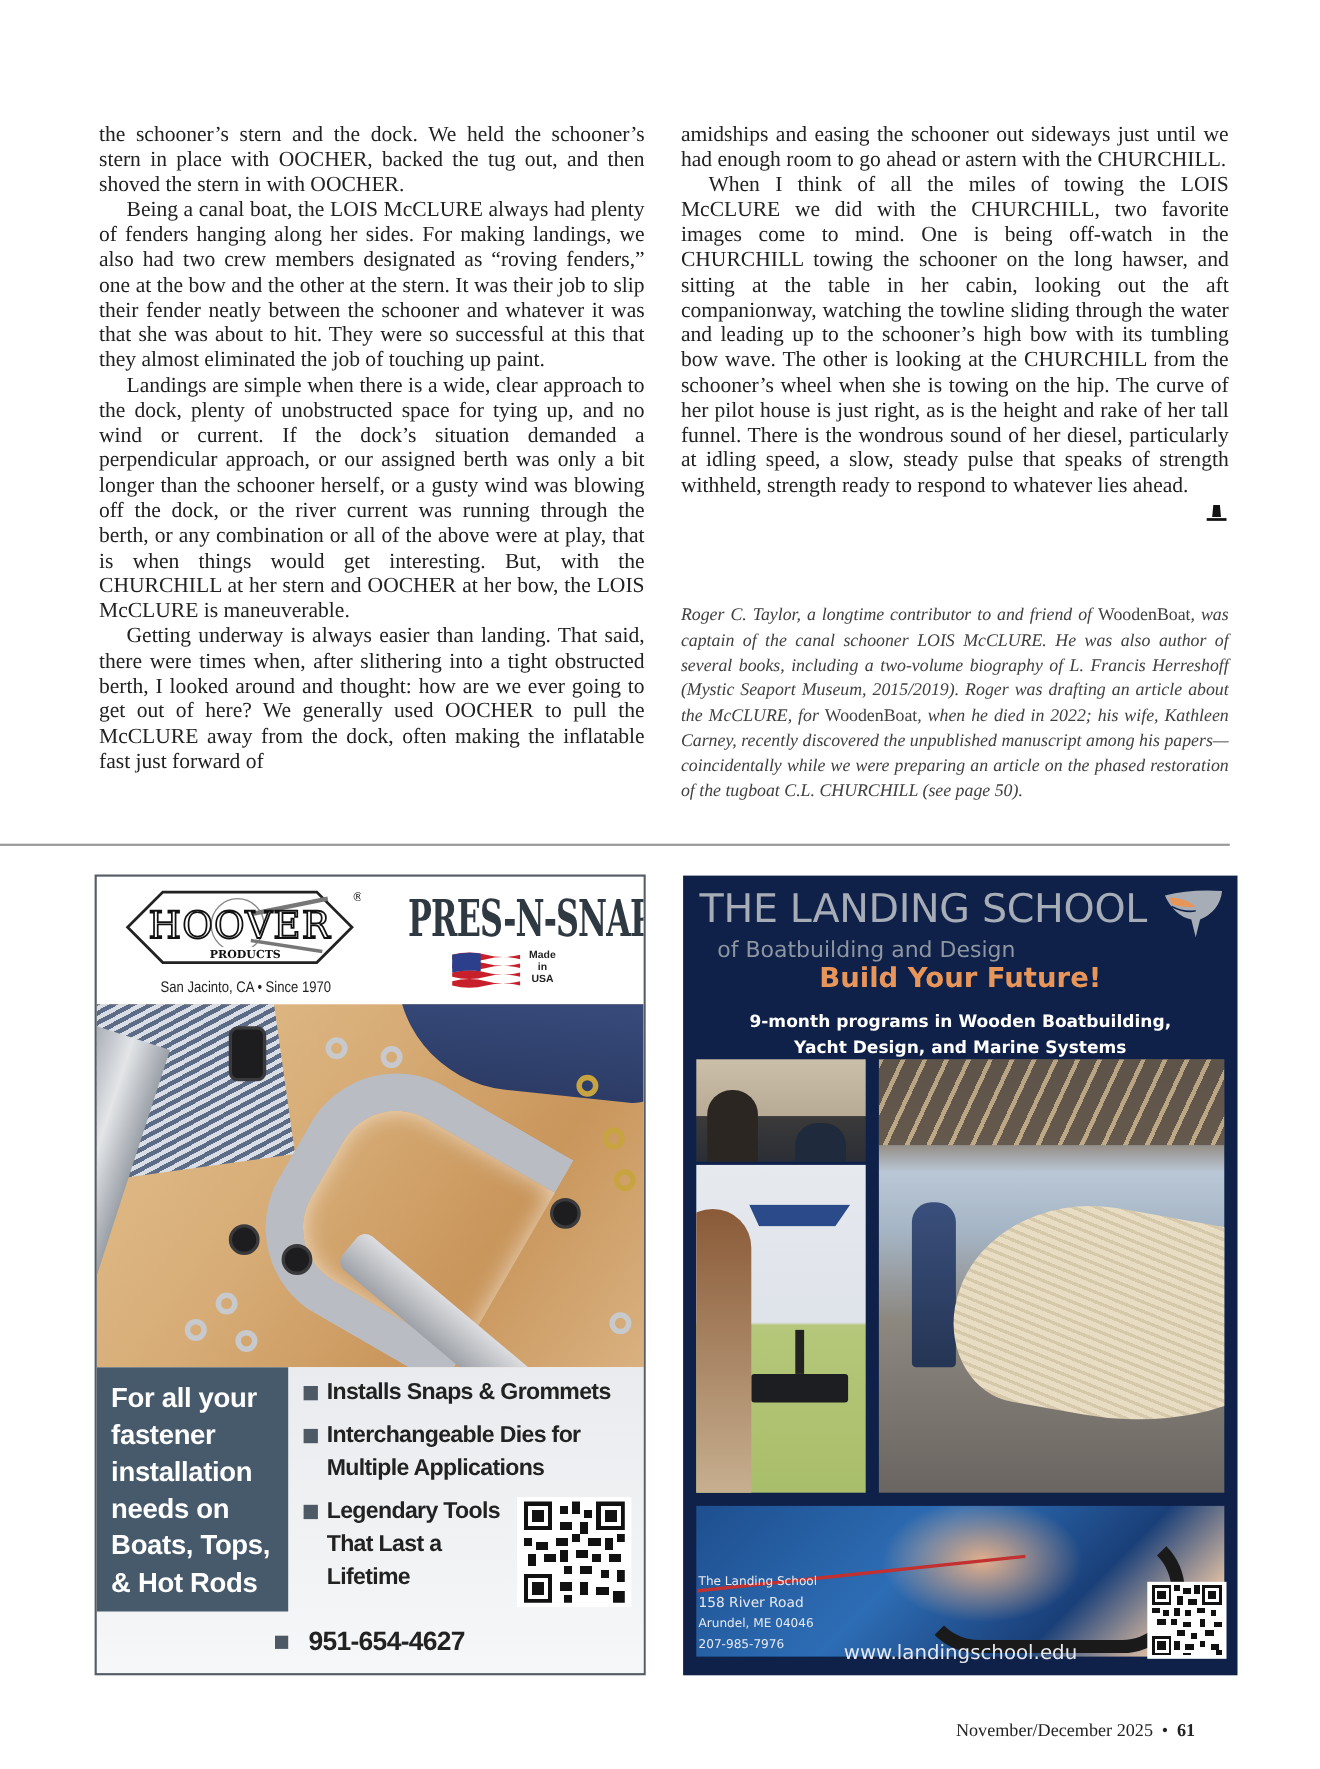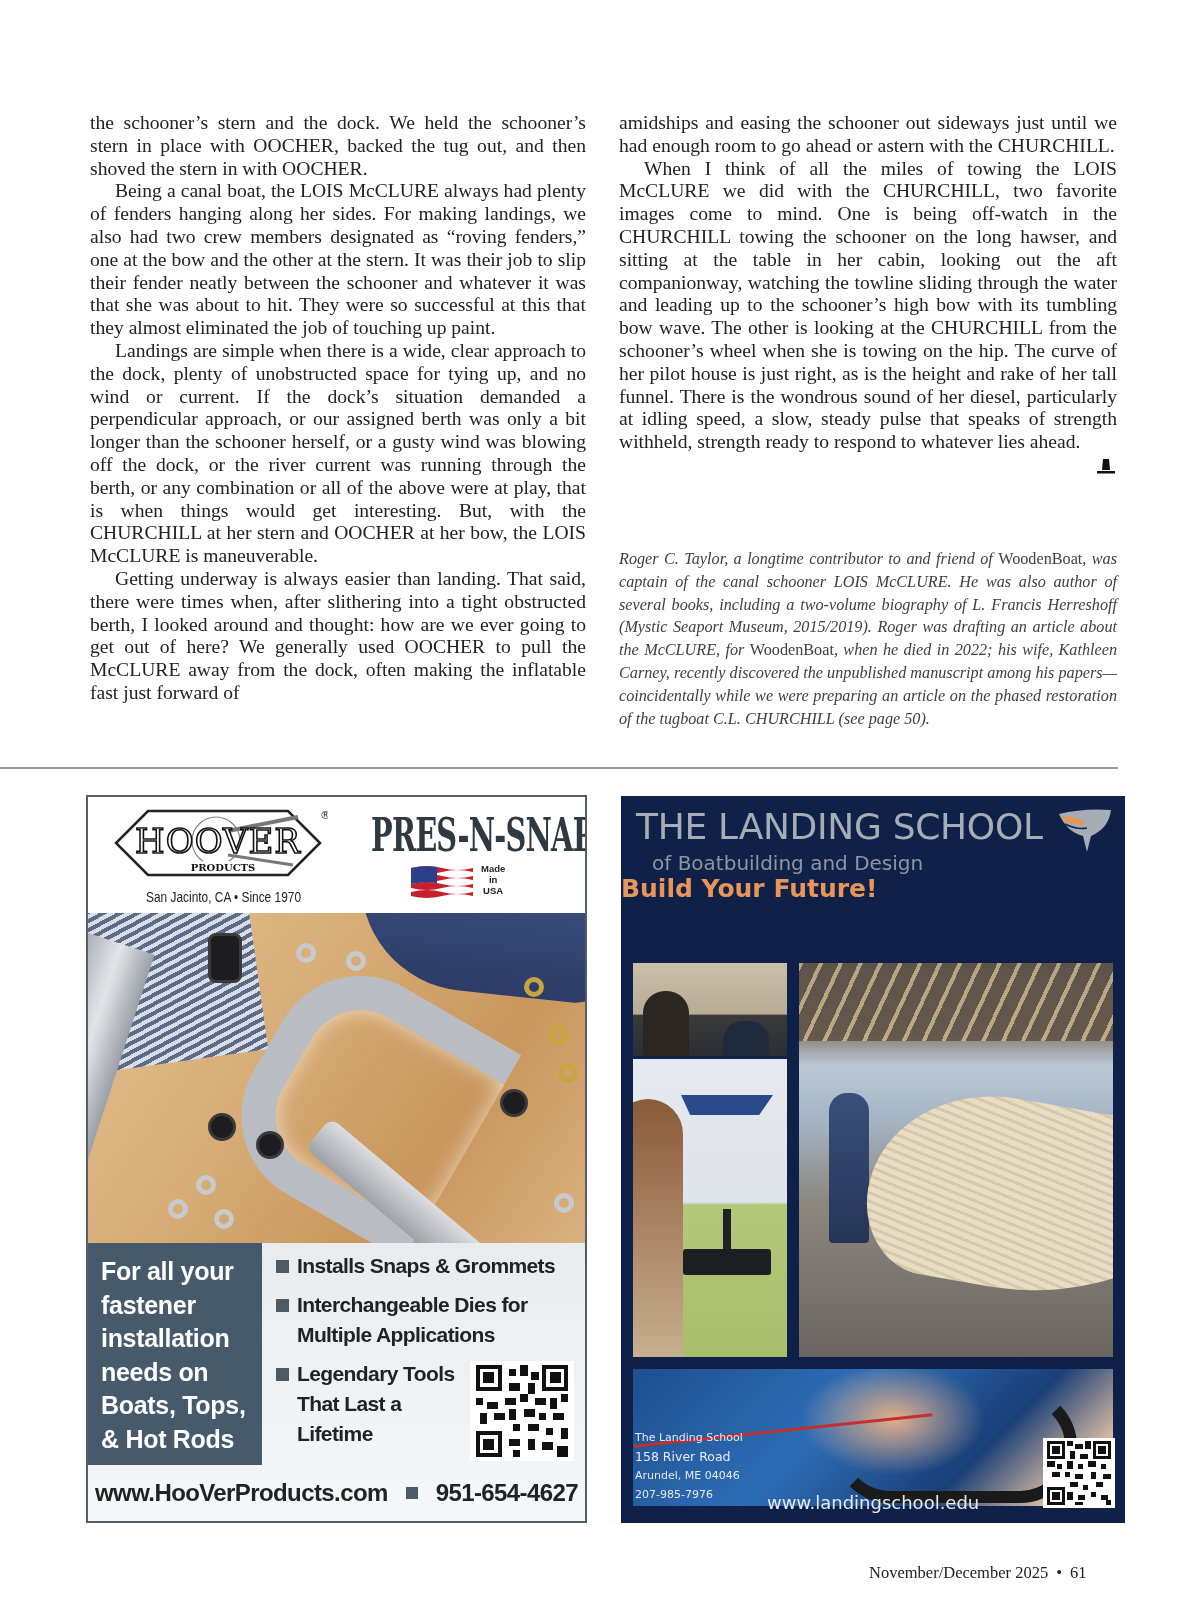--- a/index.html
+++ b/index.html
@@ -52,21 +52,21 @@
   .hv-bullet.narrow { width: 160px; }
   .hv-qr { position: absolute; left: 382px; top: 118px; width: 104px; height: 100px; background: #fff; display: flex; align-items: center; justify-content: center; }
   .hv-foot { position: absolute; left: 0; top: 222px; width: 497px; height: 56px; display: flex; align-items: center; justify-content: center; gap: 18px; font-family: "Liberation Sans", sans-serif; font-weight: bold; font-size: 24px; color: #222; letter-spacing: -0.6px; }
   .hv-foot .sq { width: 12px; height: 12px; background: #4d5965; display: inline-block; }
 
   
   .ad-landing { position: absolute; left: 621px; top: 796px; width: 504px; height: 727px; background: #0f2148; overflow: hidden; }
   .ls-title { position: absolute; left: 15px; top: 10px; font-family: "DejaVu Sans", sans-serif; font-weight: normal; font-size: 36px; color: #a7adb6; letter-spacing: -0.3px; white-space: nowrap; }
   .ls-logo { position: absolute; left: 436px; top: 10px; width: 56px; height: 48px; }
   .ls-sub { position: absolute; left: 15px; top: 55px; font-family: "DejaVu Sans", sans-serif; font-size: 20px; color: #8e96a2; margin-left: 16px; }
-  .ls-build { position: absolute; left: 0; width: 504px; top: 78px; font-family: "DejaVu Sans", sans-serif; font-weight: bold; font-size: 25px; color: #e8955a; }
+  .ls-build { position: absolute; left: 0; width: 504px; top: 78px; text-align: center; font-family: "DejaVu Sans", sans-serif; font-weight: bold; font-size: 25px; color: #e8955a; }
   .ls-prog { position: absolute; left: 0; width: 504px; top: 122px; text-align: center; font-family: "DejaVu Sans", sans-serif; font-weight: bold; font-size: 15.5px; line-height: 23px; color: #ffffff; }
 
   .ls-img { position: absolute; overflow: hidden; }
   .ls-img1 { left: 12px; top: 167px; width: 154px; height: 93px; background: linear-gradient(180deg, #cbbfa9 0%, #b8ab95 55%, #3b3a3a 56%, #2b2e35 100%); }
   .ls-img1 .p1 { position: absolute; left: 10px; top: 28px; width: 46px; height: 70px; border-radius: 22px 22px 0 0; background: #2b2621; }
   .ls-img1 .p2 { position: absolute; left: 90px; top: 58px; width: 46px; height: 40px; border-radius: 20px 20px 0 0; background: #1f2a3d; }
   .ls-img2 { left: 12px; top: 263px; width: 154px; height: 298px; background: linear-gradient(180deg, #e6e9ee 0%, #dfe3ea 48%, #b5c77a 49%, #a9be6a 100%); }
   .ls-img2 .boat { position: absolute; left: 48px; top: 36px; width: 92px; height: 20px; background: #2a4a8a; clip-path: polygon(0 0, 100% 0, 85% 100%, 10% 100%); }
   .ls-img2 .hair { position: absolute; left: -20px; top: 40px; width: 70px; height: 270px; border-radius: 40px 40px 0 0; background: linear-gradient(180deg, #8a5a38, #c9b393); }
   .ls-img2 .kbd { position: absolute; left: 50px; top: 190px; width: 88px; height: 26px; background: #1d1e22; border-radius: 3px; }
@@ -79,21 +79,21 @@
   .ls-img4 .hose { position: absolute; left: 200px; top: 20px; width: 220px; height: 90px; border: 12px solid #1a1a1a; border-radius: 60px; border-top-color: transparent; border-left-color: transparent; }
   .ls-img4 .wire { position: absolute; left: 0; top: 60px; width: 300px; height: 3px; background: #c23030; transform: rotate(-6deg); }
 
   .ls-addr { position: absolute; left: 14px; top: 632px; font-family: "DejaVu Sans", sans-serif; font-size: 11px; color: #e6e9ef; line-height: 19px; }
   .ls-addr .big { font-size: 12.5px; }
   .ls-url { position: absolute; left: 146px; top: 696px; font-family: "DejaVu Sans", sans-serif; font-size: 18px; color: #e6e9ef; }
   .ls-qr { position: absolute; left: 422px; top: 642px; width: 72px; height: 70px; background: #fff; display: flex; align-items: center; justify-content: center; }
 
   .folio { position: absolute; left: 869px; top: 1563px; font-size: 16.5px; color: #222; white-space: nowrap; }
   .folio .bullet { margin: 0 8px; }
-  .folio .num { font-weight: normal; text-align: center; }
+  .folio .num { font-weight: bold; text-align: center; }
 </style>
 </head>
 <body>
 
 <div class="col left">
   <p>the schooner’s stern and the dock. We held the schoo­ner’s stern in place with OOCHER, backed the tug out, and then shoved the stern in with OOCHER.</p>
   <p class="indent">Being a canal boat, the LOIS McCLURE always had plenty of fenders hanging along her sides. For making landings, we also had two crew members designated as “roving fenders,” one at the bow and the other at the stern. It was their job to slip their fender neatly between the schooner and whatever it was that she was about to hit. They were so successful at this that they almost eliminated the job of touching up paint.</p>
   <p class="indent">Landings are simple when there is a wide, clear approach to the dock, plenty of unobstructed space for tying up, and no wind or current. If the dock’s situation demanded a perpendicular approach, or our assigned berth was only a bit longer than the schooner herself, or a gusty wind was blowing off the dock, or the river cur­rent was running through the berth, or any combina­tion or all of the above were at play, that is when things would get interesting. But, with the CHURCHILL at her stern and OOCHER at her bow, the LOIS McCLURE is maneuverable.</p>
   <p class="indent">Getting underway is always easier than landing. That said, there were times when, after slithering into a tight obstructed berth, I looked around and thought: how are we ever going to get out of here? We gener­ally used OOCHER to pull the McCLURE away from the dock, often making the inflatable fast just forward of</p>
 </div>
@@ -185,36 +185,39 @@
         <rect x="18" y="0" width="7" height="7" fill="#111"></rect>
           <rect x="19" y="1" width="5" height="5" fill="#fff"></rect>
           <rect x="20" y="2" width="3" height="3" fill="#111"></rect>
         <rect x="0" y="18" width="7" height="7" fill="#111"></rect>
           <rect x="1" y="19" width="5" height="5" fill="#fff"></rect>
           <rect x="2" y="20" width="3" height="3" fill="#111"></rect>
         <path d="M9 1h2v2h-2zM12 0h2v3h-2zM15 2h2v2h-2zM9 5h3v2h-3zM14 5h2v3h-2zM8 9h3v2h-3zM12 8h2v2h-2zM16 9h3v2h-3zM20 9h2v3h-2zM23 8h2v2h-2zM0 9h2v2h-2zM3 10h3v2h-3zM1 13h2v3h-2zM5 13h3v2h-3zM9 12h2v3h-2zM13 12h3v2h-3zM17 13h2v2h-2zM21 13h3v2h-3zM10 16h2v2h-2zM14 16h3v2h-3zM19 17h2v2h-2zM23 17h2v3h-2zM9 20h3v2h-3zM14 20h2v3h-2zM18 21h3v2h-3zM22 22h3v3h-3zM10 23h2v2h-2z" fill="#111"></path>
       </svg>
     </div>
     <div class="hv-foot">
-      <span>www.HooVerProducts.com</span>
       <span class="sq"></span>
       <span>951-654-4627</span>
     </div>
   </div>
 </div>
 
 <div class="ad-landing">
   <div class="ls-title">THE LANDING SCHOOL</div>
   <svg class="ls-logo" viewBox="0 0 56 48">
     <path d="M2 8 Q26 2 54 4 Q52 22 34 30 L30 46 L26 30 Q10 26 2 8 Z" fill="#a7adb6"></path>
     <path d="M6 10 Q20 10 30 18 Q20 20 8 16 Z" fill="#e8955a"></path>
     <path d="M8 18 Q20 24 30 22" stroke="#0f2148" stroke-width="1.5" fill="none"></path>
   </svg>
   <div class="ls-sub">of Boatbuilding and Design</div>
   <div class="ls-build">Build Your Future!</div>
+  <div class="ls-prog">
+    <div>9-month programs in Wooden Boatbuilding,</div>
+    <div>Yacht Design, and Marine Systems</div>
+  </div>
 
   <div class="ls-img ls-img1">
       <div class="p1"></div>
       <div class="p2"></div>
     </div>
   <div class="ls-img ls-img2">
       <div class="boat"></div>
       <div class="stand"></div>
       <div class="kbd"></div>
       <div class="hair"></div>

